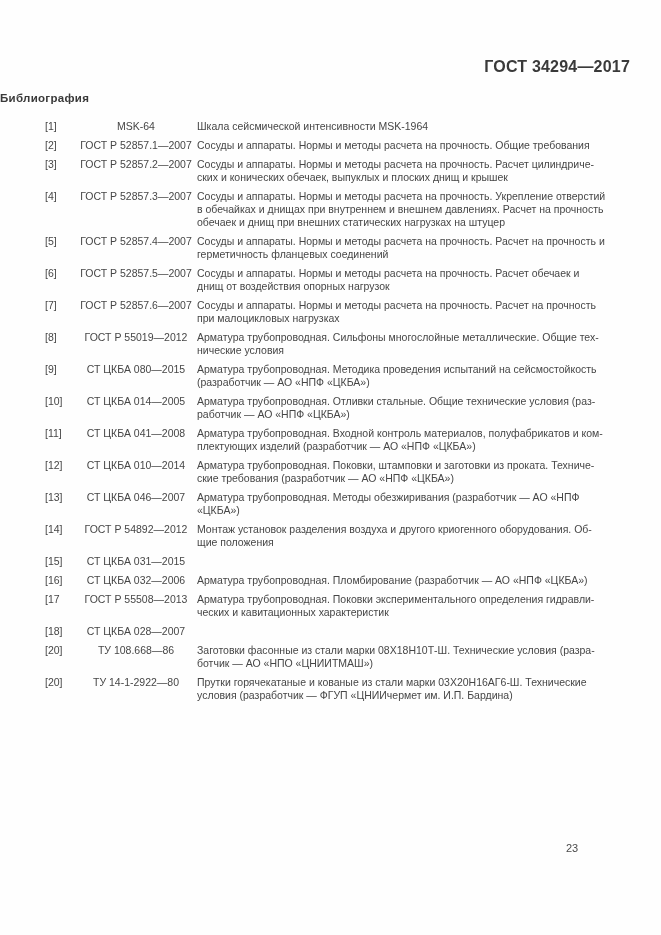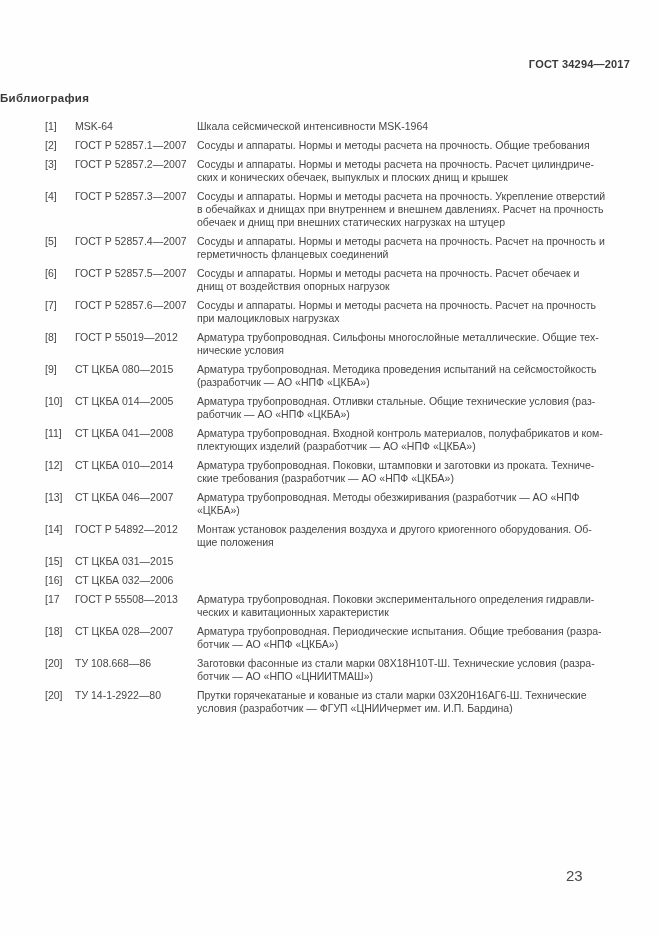--- a/index.html
+++ b/index.html
@@ -13,21 +13,21 @@
     height: 935px;
     background: #fefefe;
     font-family: "Liberation Sans", sans-serif;
     color: #454545;
     overflow: hidden;
   }
   .doc-header {
     position: absolute;
     top: 58px;
     right: 31px;
-    font-size: 11px;
+    font-size: 16px;
     font-weight: bold;
     color: #3a3a3a;
     letter-spacing: 0.2px;
     margin-left: 13px;
   }
   .doc-title {
     position: absolute;
     top: 92px;
     left: 0;
     width: 100%;
@@ -50,33 +50,33 @@
     line-height: 13px;
     color: #464646;
   }
   .entry .num {
     flex: none;
     width: 30px;
   }
   .entry .code {
     flex: none;
     width: 122px;
+    text-align: center;
   }
   .entry .text {
     flex: 1;
     white-space: pre-line;
     text-align: justify;
   }
   .page-number {
     position: absolute;
     top: 842px;
     left: 566px;
-    font-size: 15px;
+    font-size: 11px;
     color: #4a4a4a;
-    margin-top: 25px;
   }
 </style>
 </head>
 <body>
 
 <div class="page">
   <div class="doc-header">ГОСТ 34294—2017</div>
 
   <div class="doc-title">Библиография</div>
 
@@ -164,32 +164,31 @@
         <span class="text">Монтаж установок разделения воздуха и другого криогенного оборудования. Об-
 щие положения</span>
       </div>
       <div class="entry">
         <span class="num">[15]</span>
         <span class="code">СТ ЦКБА 031—2015</span>
       </div>
       <div class="entry">
         <span class="num">[16]</span>
         <span class="code">СТ ЦКБА 032—2006</span>
+        <span class="text">Арматура трубопроводная. Пломбирование (разработчик — АО «НПФ «ЦКБА»)</span>
       </div>
       <div class="entry">
         <span class="num">[17</span>
         <span class="code">ГОСТ Р 55508—2013</span>
         <span class="text">Арматура трубопроводная. Поковки экспериментального определения гидравли-
 ческих и кавитационных характеристик</span>
       </div>
       <div class="entry">
         <span class="num">[18]</span>
         <span class="code">СТ ЦКБА 028—2007</span>
-        <span class="text">Арматура трубопроводная. Периодические испытания. Общие требования (разра-
-ботчик — АО «НПФ «ЦКБА»)</span>
       </div>
       <div class="entry">
         <span class="num">[20]</span>
         <span class="code">ТУ 108.668—86</span>
         <span class="text">Заготовки фасонные из стали марки 08Х18Н10Т-Ш. Технические условия (разра-
 ботчик — АО «НПО «ЦНИИТМАШ»)</span>
       </div>
       <div class="entry">
         <span class="num">[20]</span>
         <span class="code">ТУ 14-1-2922—80</span>

